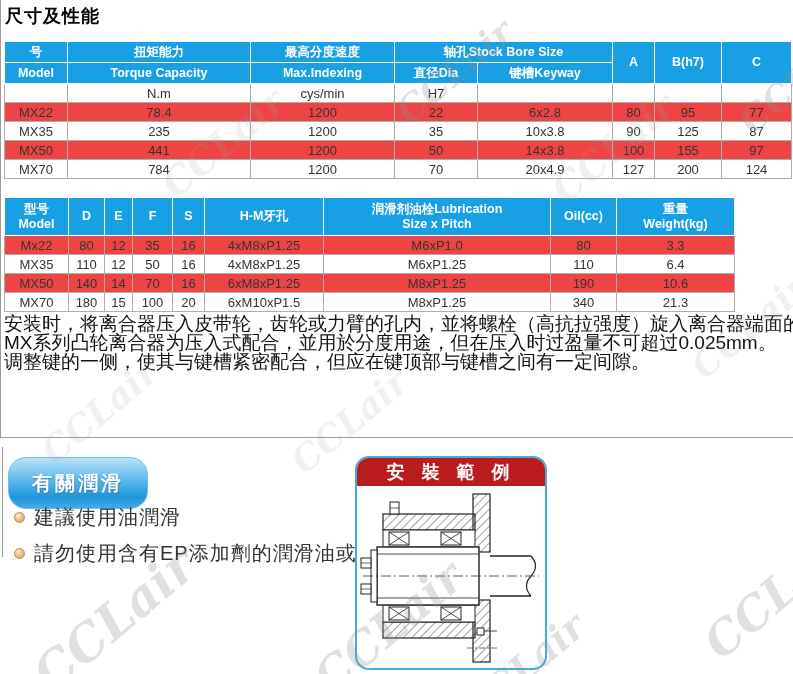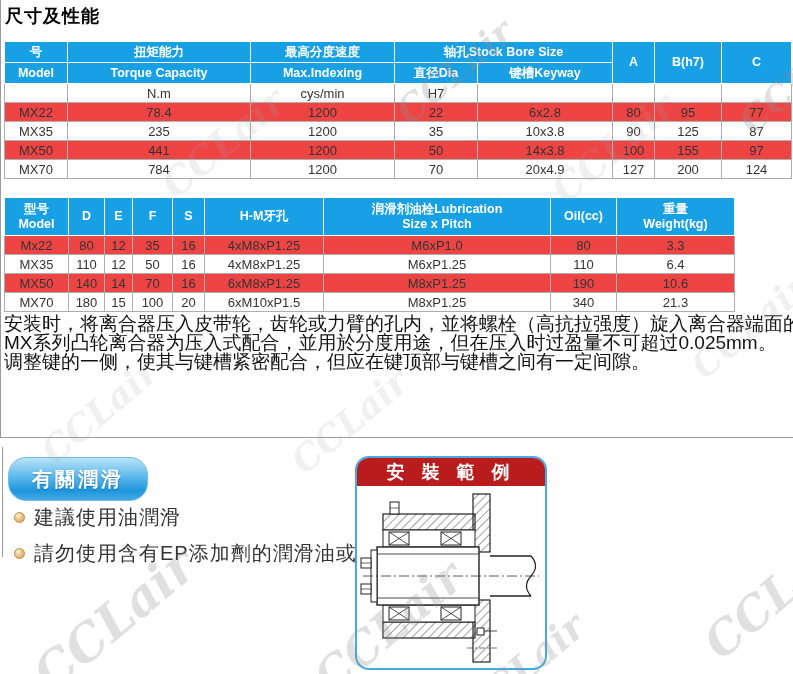--- a/index.html
+++ b/index.html
@@ -33,21 +33,21 @@
     height:19px; padding:0 2px;
   }
   tbody tr.alt td { background:#ef4444; }
   table { border:1px solid #8e8e8e; }
   .install-title { margin:3px 0 2px 4px; }
   .para { margin-left:3px; margin-top:2px; }
   .para div { font-size:19px; line-height:19px; color:#111; white-space:nowrap; }
   
   .lube-border { position:absolute; left:2px; top:447px; height:110px; border-left:1px solid #9b9b9b; z-index:1; }
   .pill {
-    position:absolute; left:8px; top:457px; width:140px; height:44px; z-index:3;
+    position:absolute; left:8px; top:457px; width:140px; height:52px; z-index:3;
     border-radius:18px; border:1px solid #6fbce8;
     background:linear-gradient(180deg,#b9e2f8 0%,#5cb9ec 45%,#1e96dc 78%,#47a9e4 100%);
     color:#fff; font-weight:bold; font-size:20px; letter-spacing:3px;
     display:flex; align-items:center; justify-content:center;
     text-shadow:0 1px 2px rgba(0,60,110,.45);
   }
   .bullet { position:absolute; display:flex; align-items:center; gap:9px; z-index:3; }
   .bullet .dot {
     width:11px; height:11px; border-radius:50%;
     background:radial-gradient(circle at 35% 30%,#fdf2dc 0%,#ecc388 45%,#d99a4e 100%);

